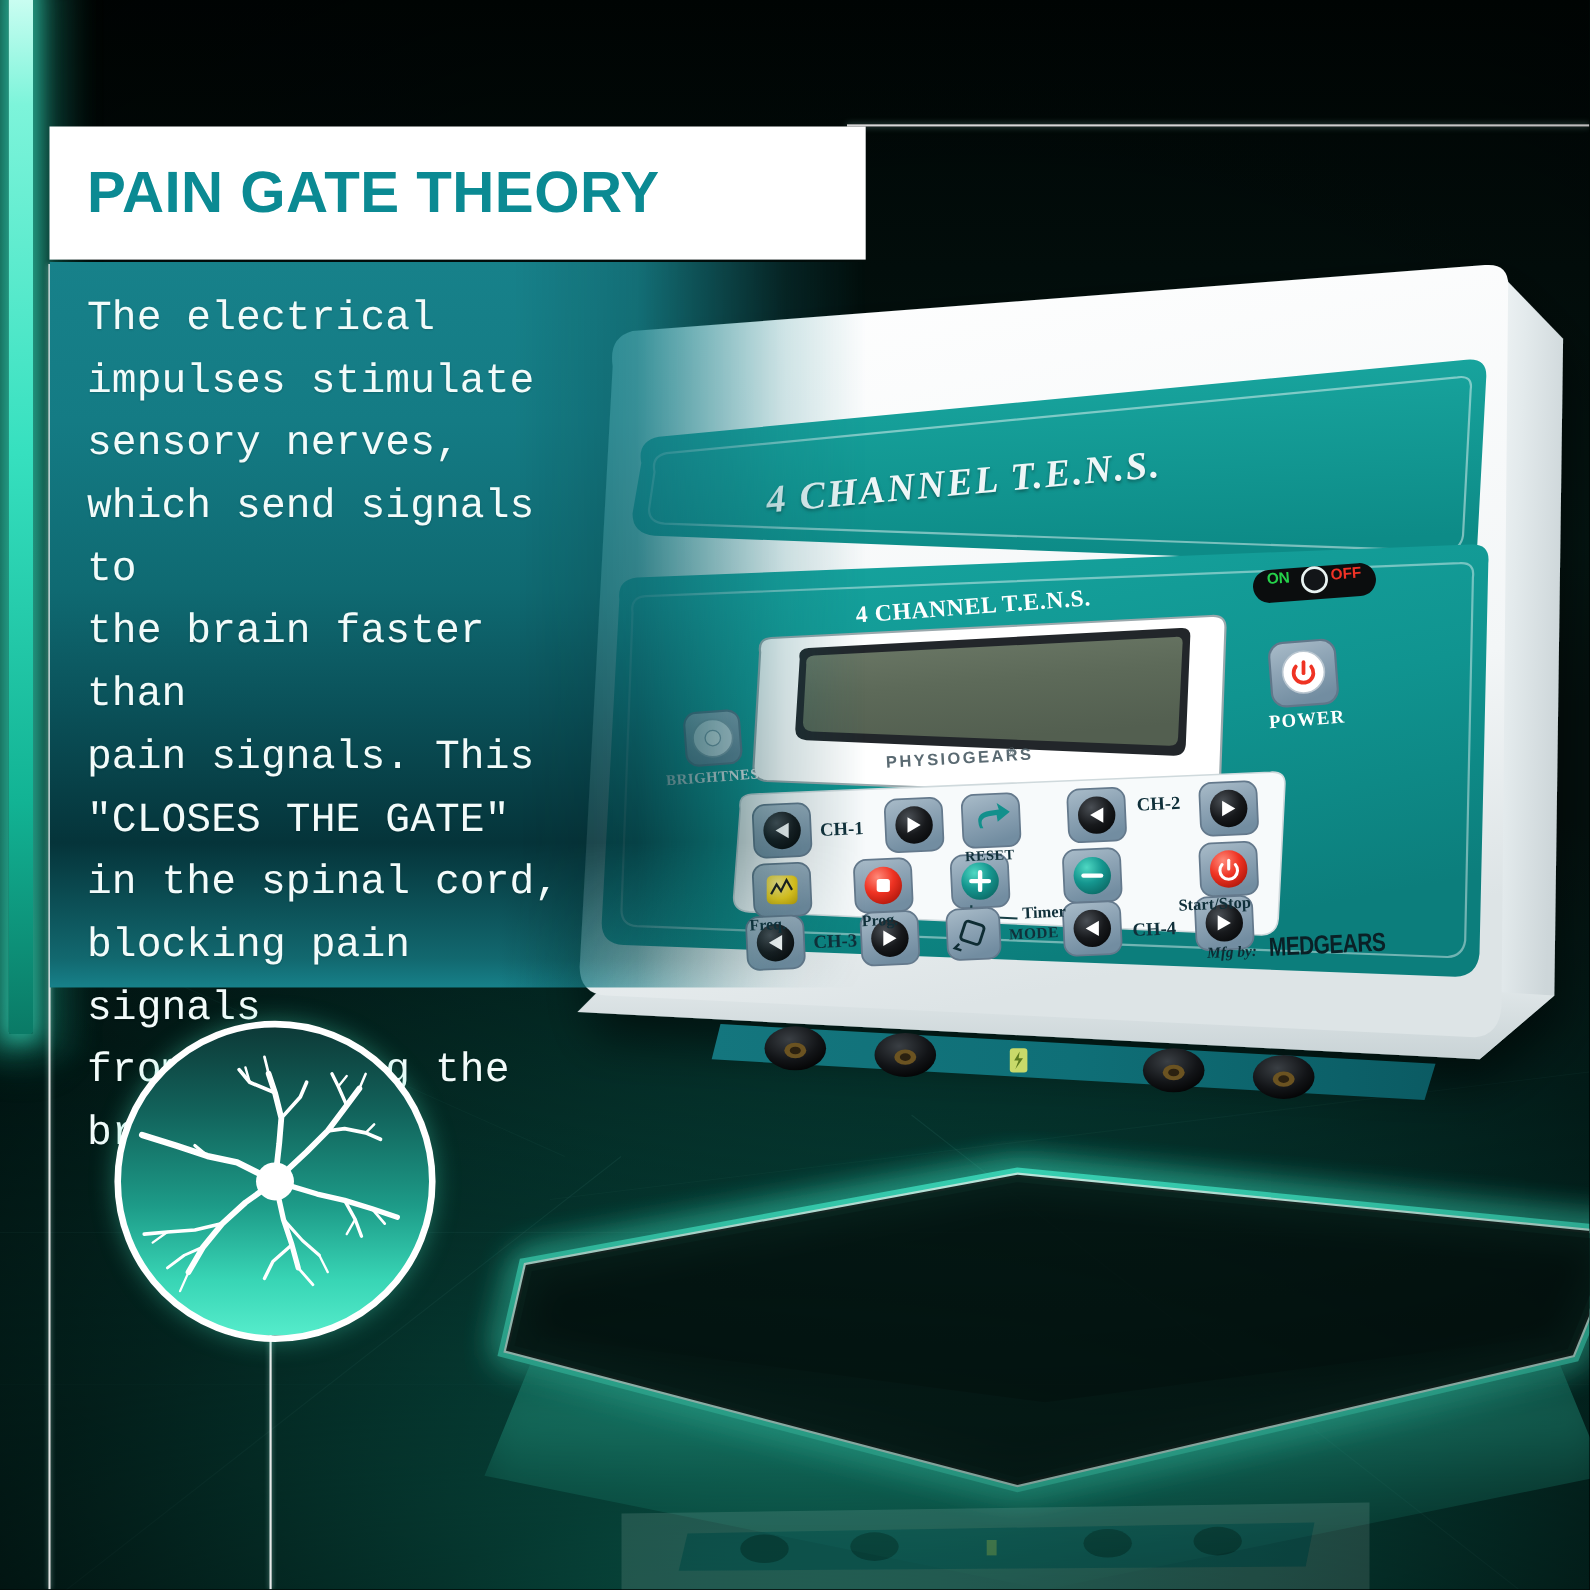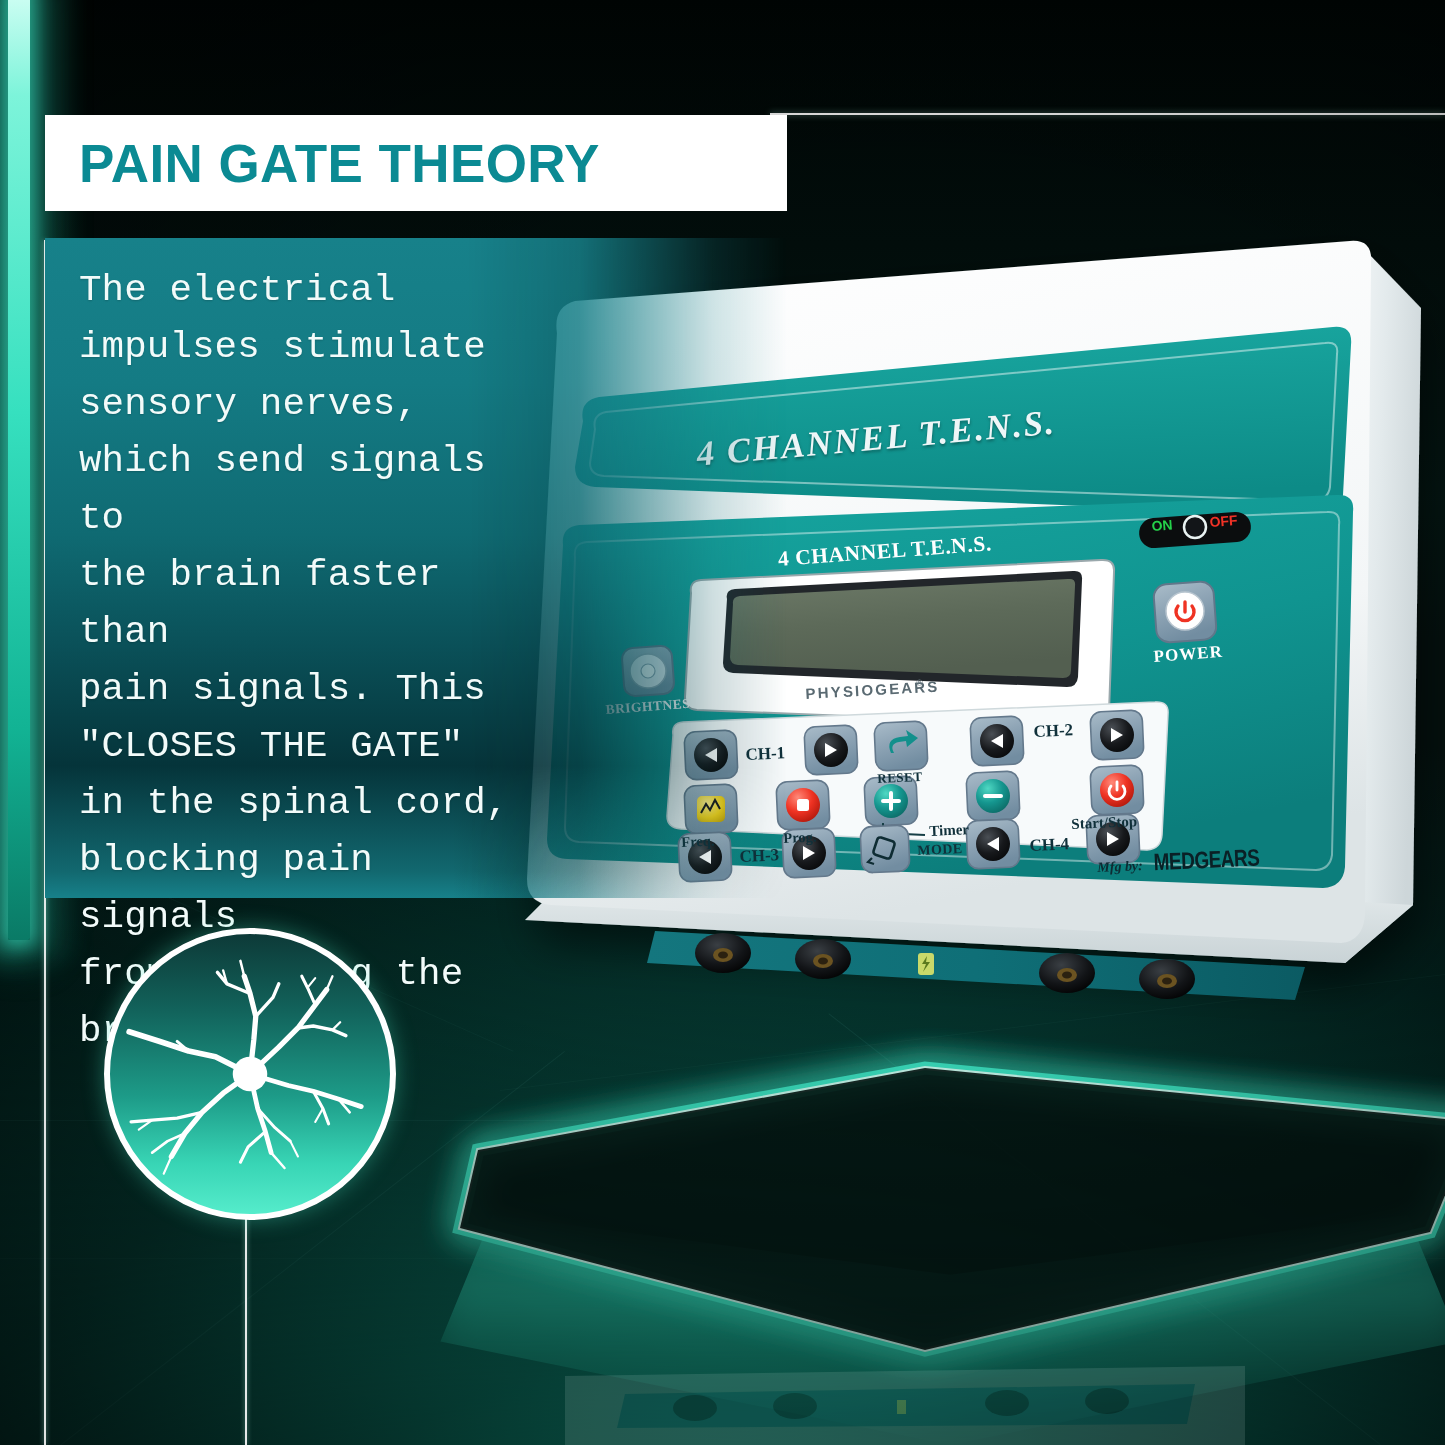--- a/index.html
+++ b/index.html
@@ -60,21 +60,21 @@
   .hex-wrap svg{position:absolute;inset:0;overflow:visible;}
   .hex-reflection{
     position:absolute;left:430px;top:1215px;width:1040px;height:230px;
     background:linear-gradient(180deg,rgba(55,240,205,0.0) 0%,rgba(55,240,205,0.55) 28%,rgba(45,225,190,0.30) 60%,rgba(40,200,170,0.0) 100%);
     filter:blur(22px);
     clip-path:polygon(6% 0,50% 26%,94% 0,99% 55%,50% 100%,1% 55%);
   }
 
   
   .title-bar{
-    position:absolute;left:45px;top:115px;width:742px;height:96px;
+    position:absolute;left:45px;top:115px;width:742px;height:121px;
     background:#ffffff;
     display:flex;align-items:center;
   }
   .title-bar h1{
     margin:0 0 0 34px;
     font-size:53px;letter-spacing:0.4px;
     font-weight:700;color:#0b8a93;
     font-family:"Liberation Sans", sans-serif;
   }
   .text-panel{

